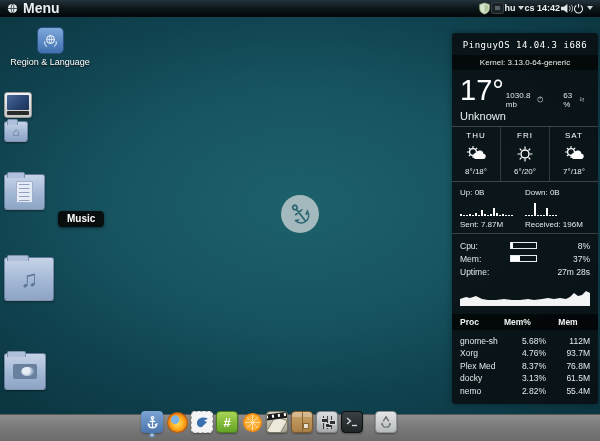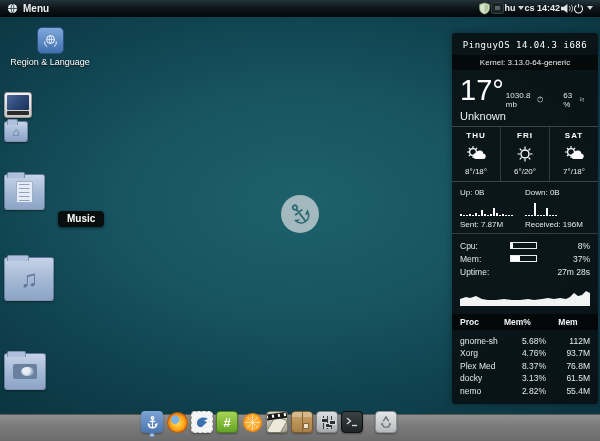--- a/index.html
+++ b/index.html
@@ -10,21 +10,21 @@
     background:
       radial-gradient(ellipse 75% 62% at 50% 46%, #1d616b 0%, #175460 42%, #104350 70%, #0b3540 100%);
   }
   
   .panel {
     position: absolute; left:0; top:0; right:0; height:17px;
     background: linear-gradient(180deg, #24323a 0%, #0c1518 55%, #04090b 100%);
     border-bottom: 1px solid rgba(0,0,0,.8);
     display:flex; align-items:center; padding:0 7px; color:#e9eff1;
   }
-  .panel-left { display:flex; align-items:center; gap:5px; font-size:10px; font-weight:bold; }
+  .panel-left { display:flex; align-items:center; gap:5px; font-size:14px; font-weight:bold; }
   .panel-right { margin-left:auto; display:flex; align-items:center; font-size:9px; font-weight:bold; }
   .caret { width:0; height:0; border-left:3px solid transparent; border-right:3px solid transparent; border-top:4px solid #cfd8db; display:inline-block; }
   .kbd-group, .pwr-group { display:flex; align-items:center; gap:3px; }
   .tray-dark { width:13px; height:12px; border-radius:2px; background:#1b2326; border:1px solid #343f44; display:flex; align-items:center; justify-content:center; }
   .tray-dark i { display:block; width:5px; height:4px; background:#55626a; }
   
   .shortcut { position:absolute; left:10px; top:27px; width:80px; text-align:center; color:#fff; }
   .shortcut .sc-icon { width:27px; height:27px; margin:0 auto; border-radius:5px;
     background: linear-gradient(180deg,#7fa9dc 0%, #3f6fae 100%); border:1px solid #2b5183;
     display:flex; align-items:center; justify-content:center; }
@@ -59,21 +59,21 @@
     color:#fff; text-align:center; padding:7px 0 5px; }
   .c-kernel { background:rgba(0,0,0,.55); font-size:8px; text-align:center; padding:3px 0; color:#eceeee; }
   .c-weather { display:flex; padding:5px 8px 4px; }
   .temp { font-size:29px; font-weight:normal; color:#fff; line-height:1.05; }
   .cond { font-size:11px; color:#e8eef0; margin-top:5px; }
   .w-right { margin-left:auto; display:flex; flex-direction:row; justify-content:flex-start; gap:20px; padding-top:2px; }
   .wrow { display:flex; align-items:center; justify-content:flex-end; gap:4px; font-size:8px; color:#dfe6e8; }
   .c-forecast { display:flex; border-top:1px solid rgba(255,255,255,.2); border-bottom:1px solid rgba(255,255,255,.2); }
   .fcol { flex:1; text-align:center; padding:4px 0 5px; }
   .fcol + .fcol { border-left:1px solid rgba(255,255,255,.16); }
-  .fday { font-size:8px; font-weight:bold; letter-spacing:1px; color:#fff; }
+  .fday { font-size:8px; font-weight:normal; letter-spacing:1px; color:#fff; }
   .ficon { height:24px; display:flex; align-items:center; justify-content:center; margin:2px 0 1px; }
   .ftemp { font-size:8px; color:#e8eef0; }
   .c-net { padding:6px 8px 4px; font-size:8px; border-bottom:1px solid rgba(255,255,255,.18); }
   .net-grid { display:flex; }
   .net-col { width:50%; }
   .hist { display:flex; align-items:flex-end; gap:1px; height:14px; margin:5px 0 4px; }
   .hist span { width:2px; background:#fff; display:block; }
   .c-sys { padding:5px 8px 3px; font-size:8.5px; }
   .sysrow { display:flex; align-items:center; height:13px; }
   .sysrow .lbl { width:46px; }

